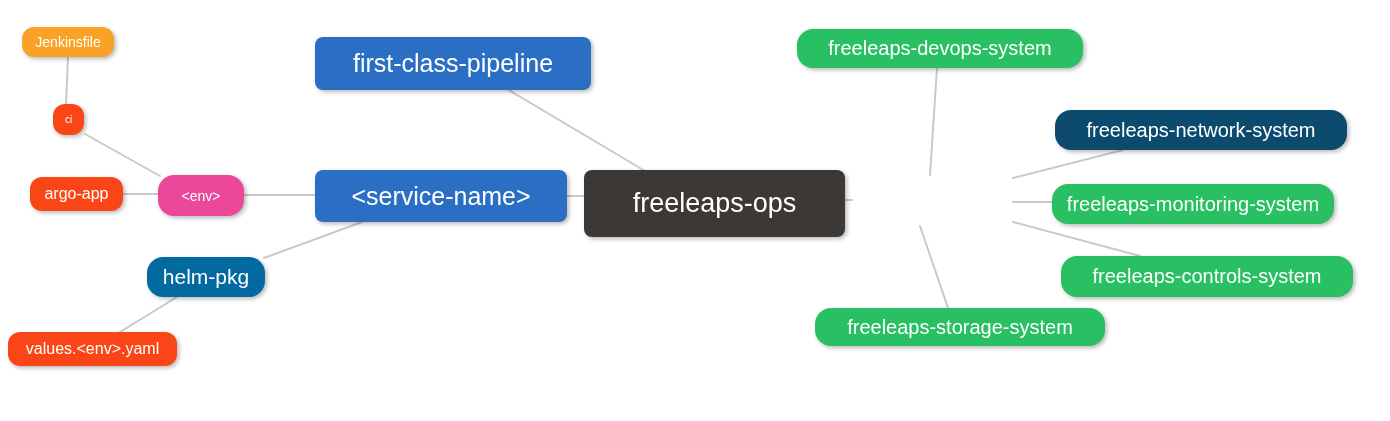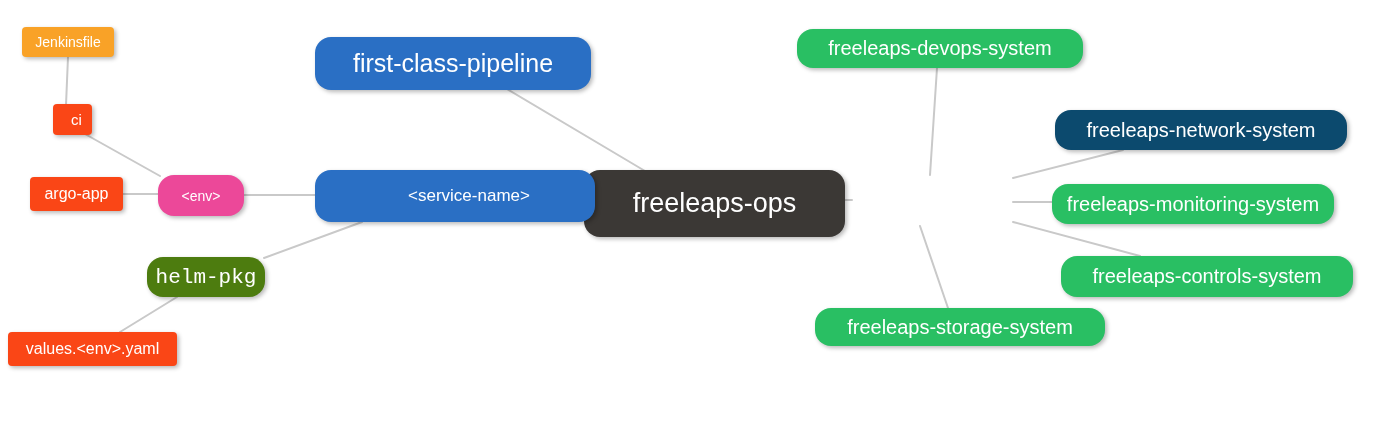--- a/index.html
+++ b/index.html
@@ -26,22 +26,22 @@
     display: flex;
     align-items: center;
     justify-content: center;
     color: #ffffff;
     white-space: nowrap;
     box-shadow: 2px 2px 4px rgba(0,0,0,0.28);
     border-radius: 16px;
     cursor: pointer;
     user-select: none;
   }
-  .node.big { border-radius: 16px; }
-  .node.small { border-radius: 4px; text-align: right; }
+  .node.big { border-radius: 8px; }
+  .node.small { border-radius: 12px; text-align: right; }
 </style>
 </head>
 <body>
 
 <div class="canvas">
 
   <svg class="edges" viewBox="0 0 1390 421" style="stroke: rgb(201, 201, 201);">
     <line x1="68" y1="57" x2="66" y2="105"></line>
     <line x1="85" y1="134" x2="160" y2="176"></line>
     <line x1="123" y1="194" x2="158" y2="194"></line>
@@ -55,28 +55,28 @@
     <line x1="1013" y1="178" x2="1123" y2="150"></line>
     <line x1="1013" y1="202" x2="1052" y2="202"></line>
     <line x1="1013" y1="222" x2="1140" y2="256"></line>
     <line x1="920" y1="226" x2="948" y2="308"></line>
   </svg>
 
   <div class="node big" style="left: 584px; top: 170px; width: 261px; height: 67px; font-size: 27px; background-color: rgb(59, 56, 53);">freeleaps-ops</div>
 
   <div class="node big" style="left: 315px; top: 37px; width: 276px; height: 53px; font-size: 25px; background-color: rgb(42, 111, 196);">first-class-pipeline</div>
 
-  <div class="node big" style="left: 315px; top: 170px; width: 252px; height: 52px; font-size: 17px; background-color: rgb(42, 111, 196); padding-left: 28px;">&lt;service-name&gt;</div>
+  <div class="node big" style="left: 315px; top: 170px; width: 252px; height: 52px; font-size: 25px; background-color: rgb(42, 111, 196);">&lt;service-name&gt;</div>
 
 
   <div class="node" style="left: 158px; top: 175px; width: 86px; height: 41px; font-size: 14px; background-color: #ec4899;">&lt;env&gt;</div>
 
-  <div class="node" style="left: 147px; top: 257px; width: 118px; height: 40px; font-size: 21px; background-color: #4d7c0f; font-family: Liberation Mono, monospace;">helm-pkg</div>
+  <div class="node" style="left: 147px; top: 257px; width: 118px; height: 40px; font-size: 21px; background-color: #0369a1;">helm-pkg</div>
 
-  <div class="node small" style="left: 53px; top: 104px; width: 31px; height: 31px; font-size: 15px; background-color: rgb(250, 70, 22); padding-left: 8px;">ci</div>
+  <div class="node small" style="left: 53px; top: 104px; width: 31px; height: 31px; font-size: 10px; background-color: rgb(250, 70, 22);">ci</div>
 
   <div class="node small" style="left: 30px; top: 177px; width: 93px; height: 34px; font-size: 16px; background-color: rgb(250, 70, 22);">argo-app</div>
 
   <div class="node small" style="left: 22px; top: 27px; width: 92px; height: 30px; font-size: 14px; background-color: rgb(249, 162, 39);">Jenkinsfile</div>
 
   <div class="node small" style="left: 8px; top: 332px; width: 169px; height: 34px; font-size: 16px; background-color: rgb(250, 70, 22);">values.&lt;env&gt;.yaml</div>
 
   <div class="node" style="left: 797px; top: 29px; width: 286px; height: 39px; font-size: 20px; background-color: rgb(41, 191, 99);">freeleaps-devops-system</div>
 
   <div class="node" style="left: 1055px; top: 110px; width: 292px; height: 40px; font-size: 20px; background-color: #0c4a6e;">freeleaps-network-system</div>

